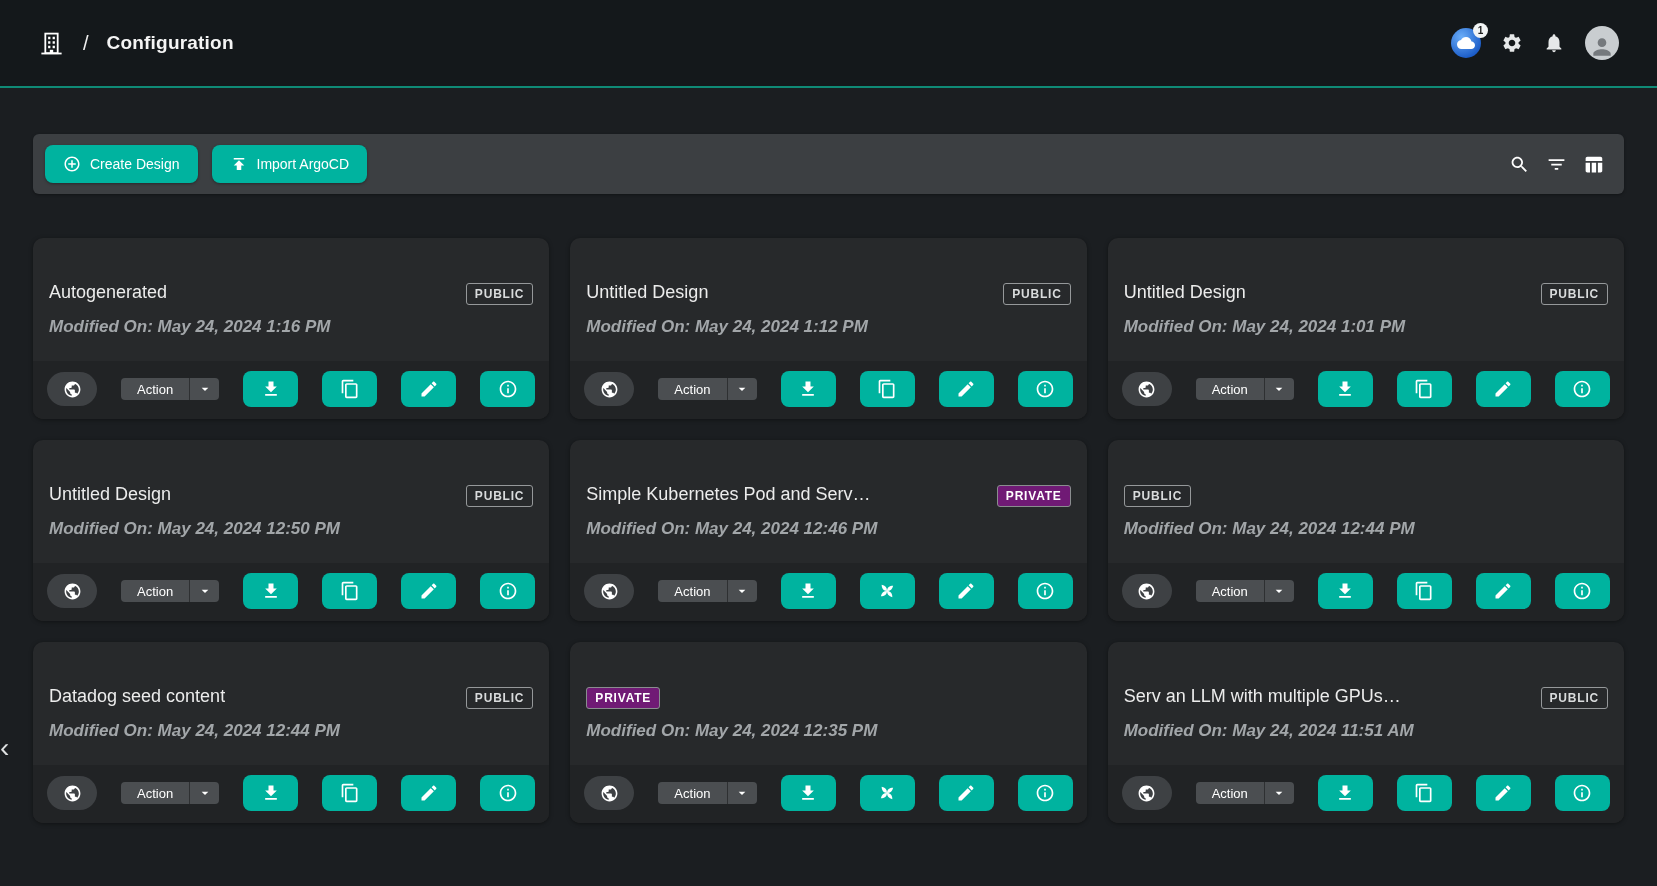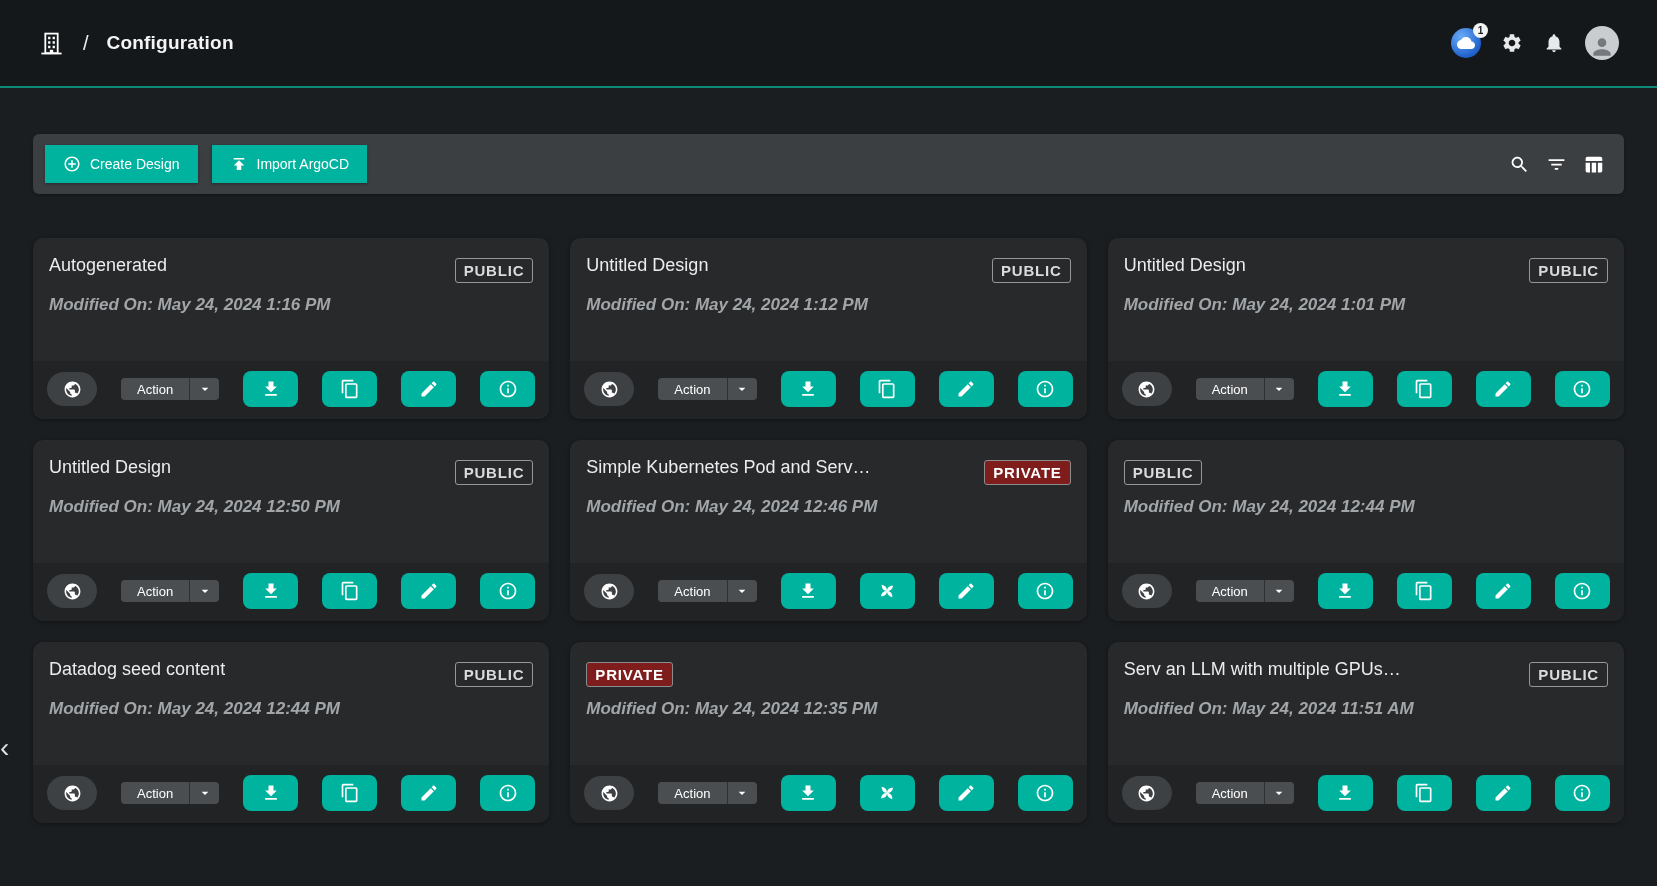--- a/index.html
+++ b/index.html
@@ -43,47 +43,47 @@
   }
   .avatar svg { width:26px; height:26px; fill:#75797d; }
 
   
   .toolbar {
     margin:46px 33px 0; height:60px; background:#3c3f42; border-radius:6px;
     display:flex; align-items:center; padding:0 12px; box-sizing:border-box; gap:14px;
     box-shadow:0 1px 3px rgba(0,0,0,.35);
   }
   .btn-teal {
-    height:38px; border:none; border-radius:0; background:#00b39f; color:#fff;
+    height:38px; border:none; border-radius:8px; background:#00b39f; color:#fff;
     font-family:inherit; font-size:14px; display:inline-flex; align-items:center; gap:9px;
     padding:0 18px; cursor:pointer; box-shadow:0 1px 3px rgba(0,0,0,.35);
   }
   .btn-teal svg { width:18px; height:18px; fill:#fff; }
   .toolbar-icons { margin-left:auto; display:flex; align-items:center; gap:16px; padding-right:8px; }
   .toolbar-icons .icon-btn svg { width:21px; height:21px; fill:#ffffff; }
 
   
   .grid {
     margin:44px 33px 0;
     display:grid; grid-template-columns:repeat(3,1fr); gap:21px;
   }
   .card {
     background:#27292b; border-radius:10px; height:181px;
     display:flex; flex-direction:column; overflow:hidden;
     box-shadow:0 1px 4px rgba(0,0,0,.4);
   }
   .card-top { flex:1; padding:17px 16px 0; }
-  .card-title-row { display:flex; align-items:flex-start; justify-content:space-between; gap:12px; }
+  .card-title-row { display:flex; align-items:center; justify-content:space-between; gap:12px;margin-top:25px; }
   .card-title { font-size:18px; color:#ececec; white-space:nowrap; overflow:hidden; }
   .badge {
-    flex:none; margin-top:3px; font-size:15px; font-weight:700; letter-spacing:.8px;
+    flex:none; margin-top:3px; font-size:12px; font-weight:700; letter-spacing:.8px;
     padding:3px 8px; border-radius:3px;
   }
   .card.public .badge  { border:1px solid #95989a; color:#d9dbdc; background:transparent; }
-  .card.private .badge { border:1px solid #8a8d8f; background:#7f1d1d; color:#ffffff; }
+  .card.private .badge { border:1px solid #8a8d8f; background:#701a75; color:#ffffff; }
   .card-modified { margin-top:12px; font-size:17px; font-style:italic; font-weight:700; color:#a2a6a9; }
 
   .card-actions {
     display:flex; align-items:center; justify-content:space-between;
     padding:10px 14px 12px; background:#212325;
   }
   .pill-btn {
     width:50px; height:34px; border-radius:17px; background:#3e4144; border:none; cursor:pointer;
     display:flex; align-items:center; justify-content:center;
   }

